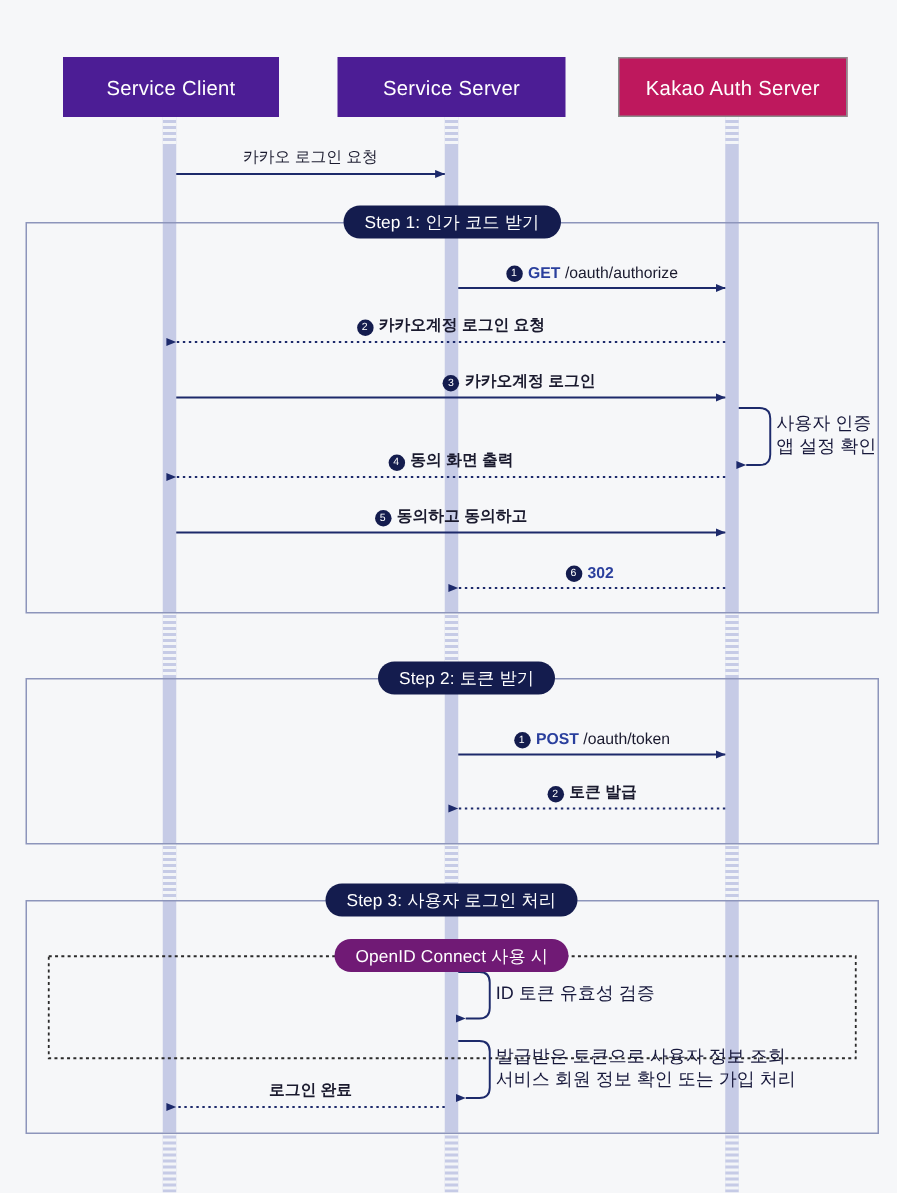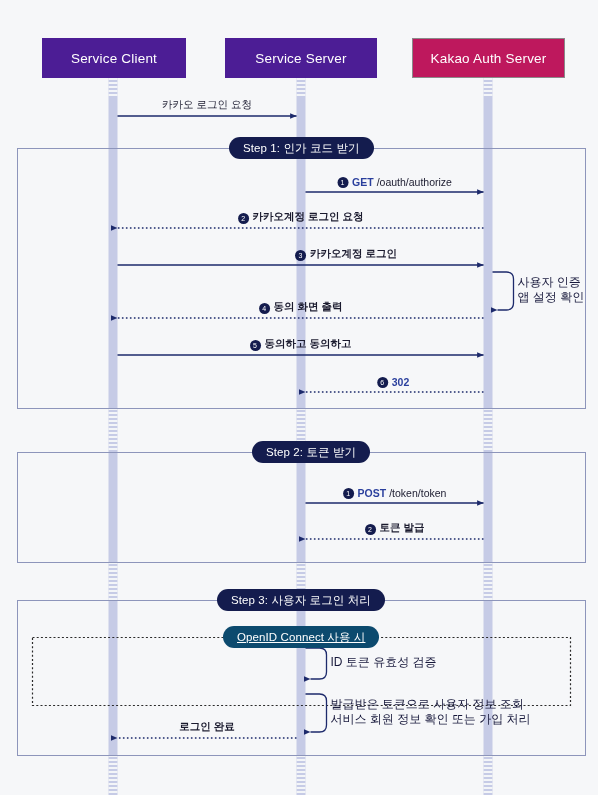--- a/index.html
+++ b/index.html
@@ -34,21 +34,21 @@
     height:22px;
     border-radius:11px;
     color:#ffffff;
     font-size:11.5px;
     letter-spacing:.1px;
     white-space:nowrap;
     padding:0 14px;
     z-index:6;
   }
   .pill-navy{background:#141c4e;}
-  .pill-black{background:#0c4a6e;text-decoration:underline;}
+  .pill-black{background:#701a75;}
 
   
   .msg-label{
     position:absolute;
     display:flex;align-items:flex-end;
     white-space:nowrap;
     font-size:10.5px;
     color:#17183b;
     z-index:5;
     transform:translate(-50%,-100%);
@@ -267,21 +267,21 @@
         <span class="num">5</span>
         <span class="txt bold">동의하고 동의하고</span>
       </div>
       <div class="msg-label" style="left: 394.5px; top: 388px;">
         <span class="num">6</span>
         <span class="kw">302</span>
       </div>
       <div class="msg-label" style="left: 394.5px; top: 499px;">
         <span class="num">1</span>
         <span class="kw">POST</span>
-        <span class="txt">/token/token</span>
+        <span class="txt">/oauth/token</span>
       </div>
       <div class="msg-label" style="left: 394.5px; top: 535px;">
         <span class="num">2</span>
         <span class="txt bold">토큰 발급</span>
       </div>
       <div class="msg-label" style="left: 207px; top: 734px;">
         <span class="txt bold">로그인 완료</span>
       </div>
       <div class="note" style="left: 517.5px; top: 275px;">
         <div>사용자 인증</div>

